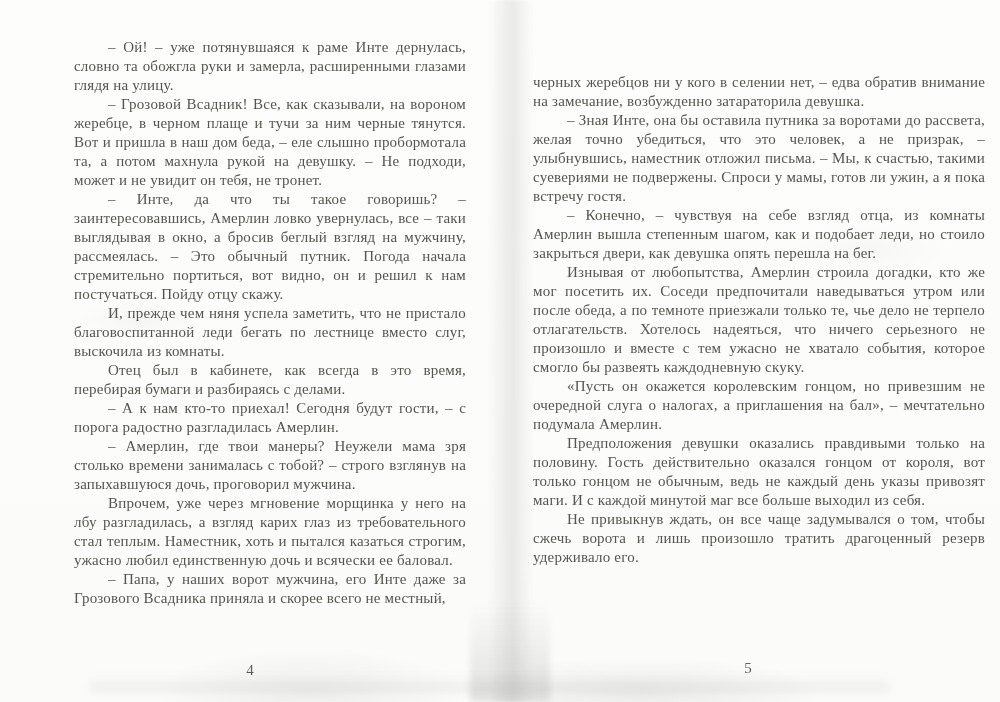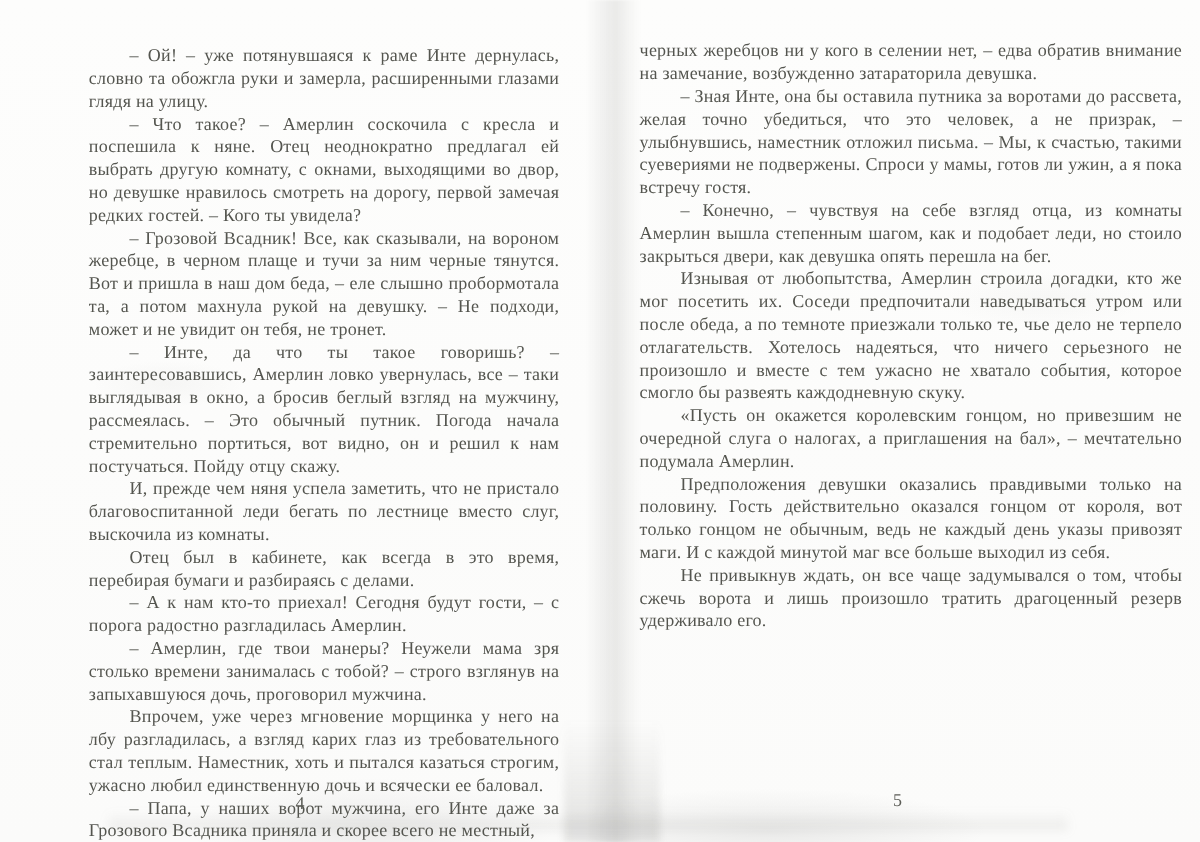--- a/index.html
+++ b/index.html
@@ -66,20 +66,21 @@
     text-align: justify;
     letter-spacing: 0.2px;
   }
   .text-block p {
     margin: 0;
     padding: 0;
     text-indent: 34px;
   }
   .text-block p.no-indent {
     text-indent: 0;
+    margin-top: 39px;
   }
   .left-block {
     left: 74px;
     top: 38px;
     width: 392px;
   }
   .right-block {
     left: 533px;
     top: 34px;
     width: 452px;
@@ -105,21 +106,20 @@
 <body>
 
 <div class="spread">
 
   <div class="gutter"></div>
   <div class="gutter-bottom"></div>
   <div class="bottom-band"></div>
 
   <div class="text-block left-block">
     <p>– Ой! – уже потянувшаяся к раме Инте дернулась, словно та обожгла руки и замерла, расширенными глазами глядя на улицу.</p>
-    <p>– Что такое? – Амерлин соскочила с кресла и поспешила к няне. Отец неоднократно предлагал ей выбрать другую комнату, с окнами, выходящими во двор, но девушке нравилось смотреть на дорогу, первой замечая редких гостей. – Кого ты увидела?</p>
     <p>– Грозовой Всадник! Все, как сказывали, на вороном жеребце, в черном плаще и тучи за ним черные тянутся. Вот и пришла в наш дом беда, – еле слышно пробормотала та, а потом махнула рукой на девушку. – Не подходи, может и не увидит он тебя, не тронет.</p>
     <p>– Инте, да что ты такое говоришь? – заинтересовавшись, Амерлин ловко увернулась, все – таки выглядывая в окно, а бросив беглый взгляд на мужчину, рассмеялась. – Это обычный путник. Погода начала стремительно портиться, вот видно, он и решил к нам постучаться. Пойду отцу скажу.</p>
     <p>И, прежде чем няня успела заметить, что не пристало благовоспитанной леди бегать по лестнице вместо слуг, выскочила из комнаты.</p>
     <p>Отец был в кабинете, как всегда в это время, перебирая бумаги и разбираясь с делами.</p>
     <p>– А к нам кто-то приехал! Сегодня будут гости, – с порога радостно разгладилась Амерлин.</p>
     <p>– Амерлин, где твои манеры? Неужели мама зря столько времени занималась с тобой? – строго взглянув на запыхавшуюся дочь, проговорил мужчина.</p>
     <p>Впрочем, уже через мгновение морщинка у него на лбу разгладилась, а взгляд карих глаз из требовательного стал теплым. Наместник, хоть и пытался казаться строгим, ужасно любил единственную дочь и всячески ее баловал.</p>
     <p>– Папа, у наших ворот мужчина, его Инте даже за Грозового Всадника приняла и скорее всего не местный,</p>
   </div>
   <div class="page-number left">4</div>

